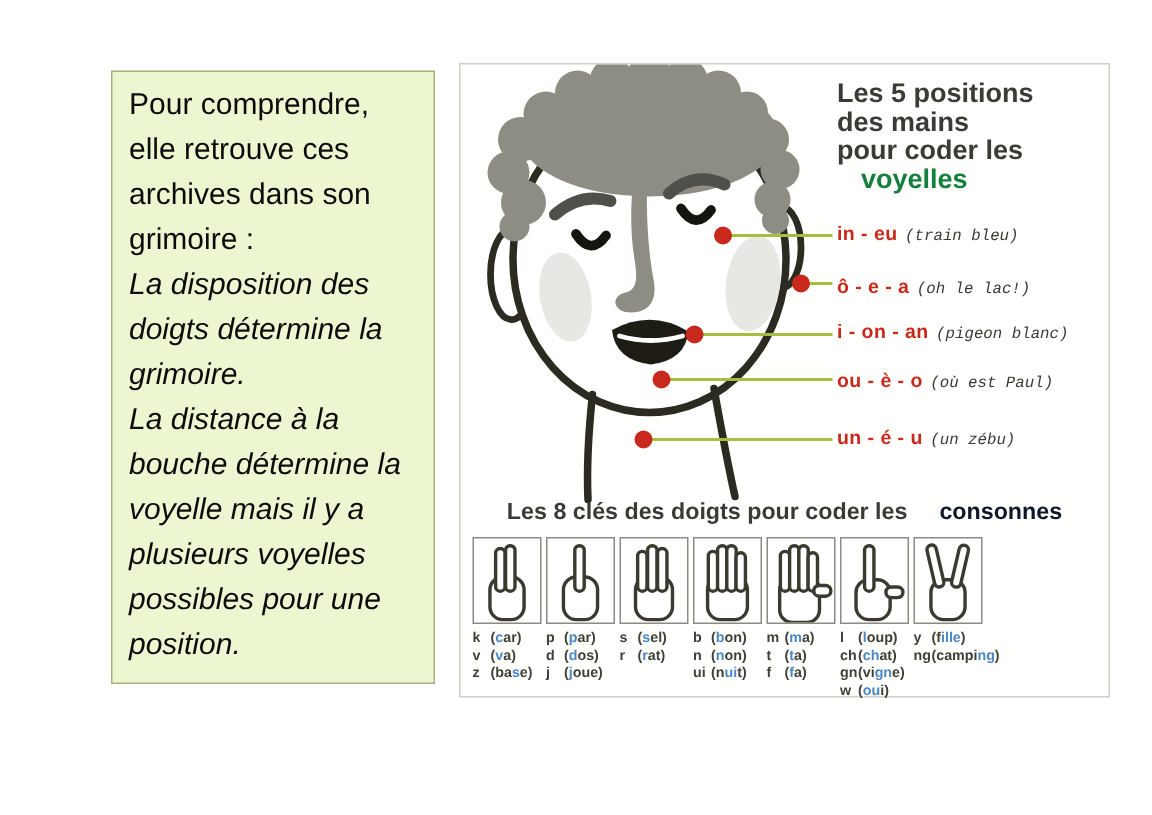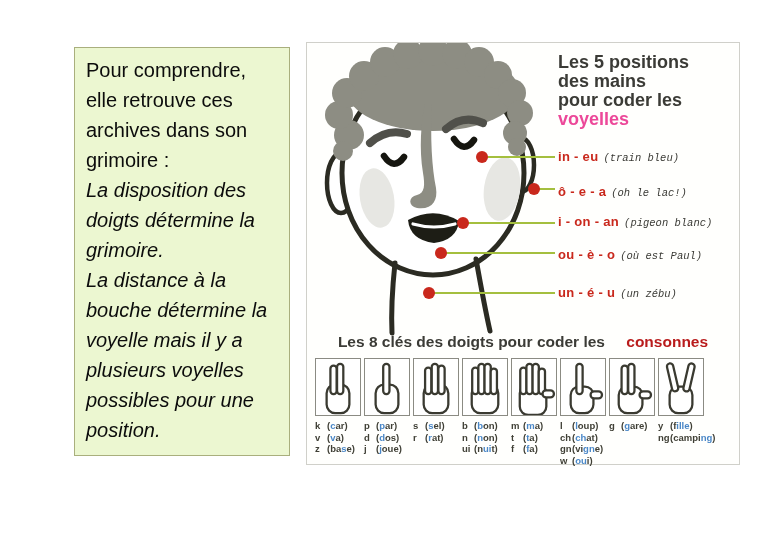--- a/index.html
+++ b/index.html
@@ -18,22 +18,22 @@
          border:1px solid #d0d0ca;box-sizing:content-box;}
 
   .face-svg{position:absolute;left:0;top:0;width:252px;height:300px;}
 
   .overlay{position:absolute;left:0;top:0;width:432px;height:300px;pointer-events:none;}
   .pos-line{position:absolute;height:2px;background:#a4bf3e;}
   .pos-dot{position:absolute;width:12px;height:12px;border-radius:50%;background:#c9281c;}
 
   .vowel-title{position:absolute;left:251px;top:10px;font-size:18px;line-height:19px;
                font-weight:bold;color:#3b3b36;}
-  .accent-red{color:#ec4899;}
-  .accent-blue{color:#b91c1c;margin-left:17px;}
+  .accent-red{color:#15803d;margin-left:16px;}
+  .accent-blue{color:#0f172a;margin-left:17px;}
 
   .vowel-row{position:absolute;white-space:nowrap;height:18px;}
   .vowel-row .vw{font-weight:bold;font-size:13px;color:#c9281c;letter-spacing:.3px;}
   .vowel-row .hint{font-size:10.5px;font-style:italic;color:#3a3a35;margin-left:5px;font-family:Liberation Mono, monospace;}
 
   .cons-title{position:absolute;left:0;top:290px;width:100%;text-align:center;
               font-size:15.5px;font-weight:bold;color:#3b3b36;}
 
   .hands{position:absolute;left:8px;top:315px;display:flex;gap:3px;}
   .hand-col{width:46px;flex:0 0 auto;}
@@ -239,35 +239,20 @@
             <div><span class="k">l</span><span><span>(</span><span class="blue">l</span><span>oup)</span></span></div>
             <div><span class="k">ch</span><span><span>(</span><span class="blue">ch</span><span>at)</span></span></div>
             <div><span class="k">gn</span><span><span>(vi</span><span class="blue">gn</span><span>e)</span></span></div>
             <div><span class="k">w</span><span><span>(</span><span class="blue">ou</span><span>i)</span></span></div>
           </div>
         </div>
         <div class="hand-col">
           <div class="hand-box">
             <span>
               <svg width="44" height="55" viewBox="0 0 46 58">
-                <rect class="hs" x="9" y="28" width="25" height="28" rx="9"></rect>
-                <rect class="hs" x="12" y="6" width="6.6" height="30" rx="3.2"></rect>
-                <rect class="hs" x="19" y="4" width="6.6" height="32" rx="3.2"></rect>
-                <rect class="hs" x="31" y="33" width="12" height="7.5" rx="3.7"></rect>
-              </svg>
-            </span>
-          </div>
-          <div class="hand-labels">
-            <div><span class="k">g</span><span><span>(</span><span class="blue">g</span><span>are)</span></span></div>
-          </div>
-        </div>
-        <div class="hand-col">
-          <div class="hand-box">
-            <span>
-              <svg width="44" height="55" viewBox="0 0 46 58">
                 <rect class="hs" x="11" y="28" width="24" height="28" rx="9"></rect>
                 <rect class="hs" x="14" y="3" width="6.6" height="30" rx="3.2" transform="rotate(-13 17 32)"></rect>
                 <rect class="hs" x="25" y="3" width="6.6" height="30" rx="3.2" transform="rotate(13 28 32)"></rect>
               </svg>
             </span>
           </div>
           <div class="hand-labels">
             <div><span class="k">y</span><span><span>(f</span><span class="blue">ille</span><span>)</span></span></div>
             <div><span class="k">ng</span><span><span>(campi</span><span class="blue">ng</span><span>)</span></span></div>
           </div>

